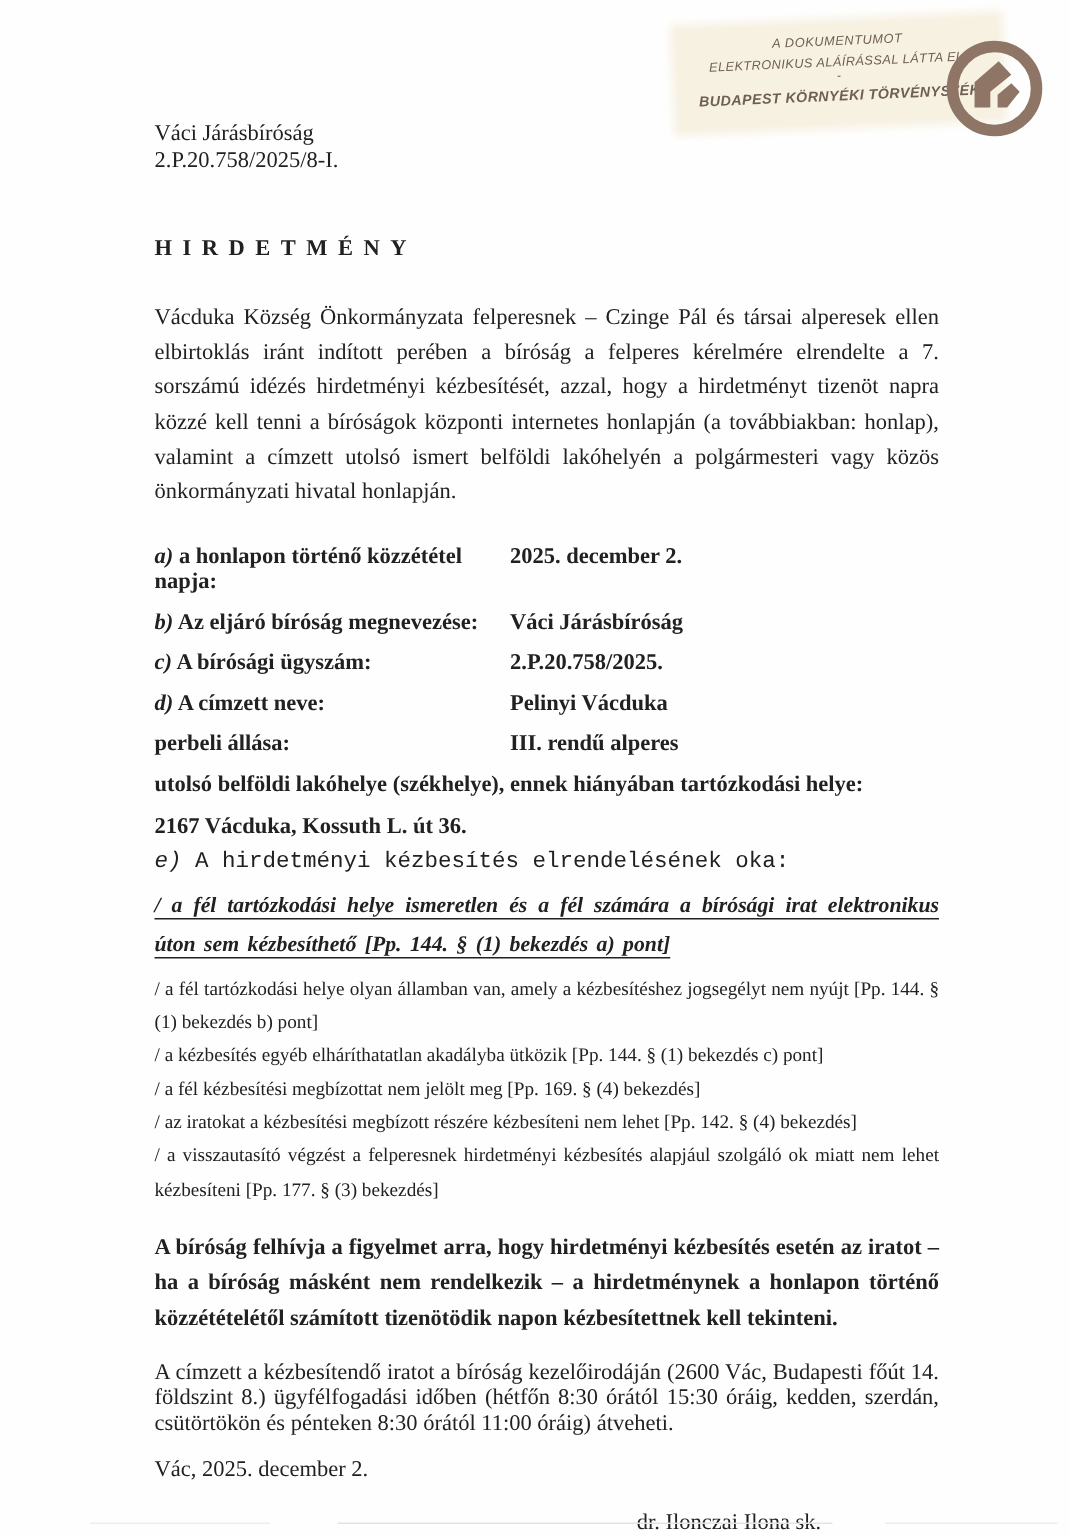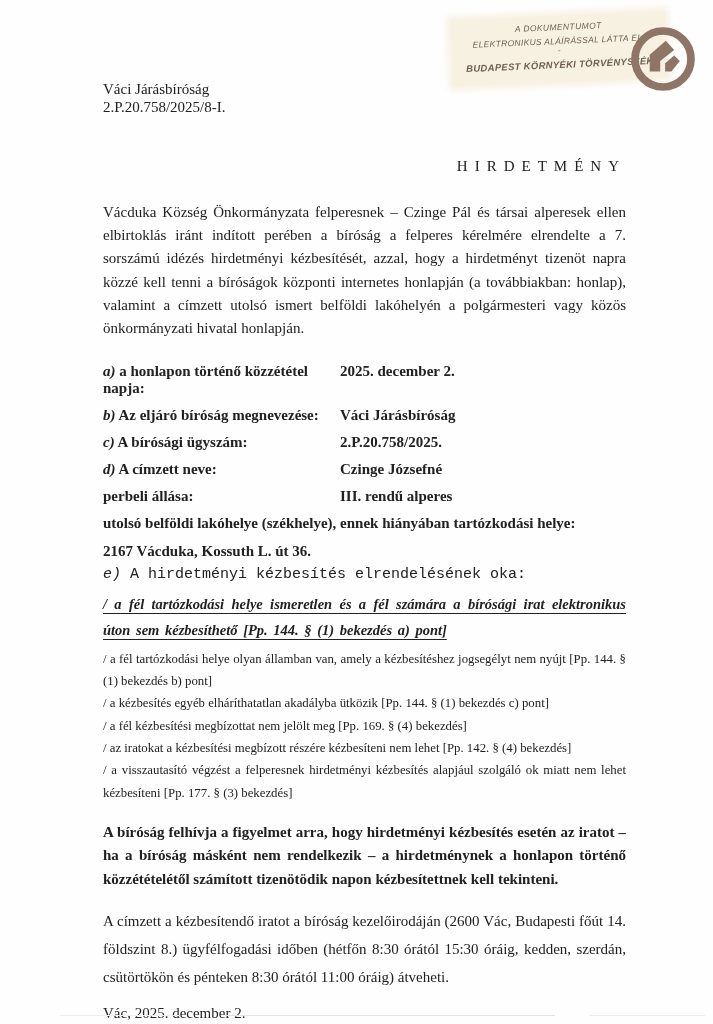--- a/index.html
+++ b/index.html
@@ -30,21 +30,21 @@
   }
   .stamp-line1{font-size:8.5px;letter-spacing:.4px;margin:2px 0 0 0;}
   .stamp-line2{font-size:8.5px;letter-spacing:.3px;margin:4px 0 0 0;}
   .stamp-sep{font-size:8px;margin:2px 0 0 0;line-height:6px;}
   .stamp-line3{font-size:9.5px;font-weight:bold;letter-spacing:.3px;margin:5px 0 0 0;}
   .stamp-logo{position:absolute;left:176px;top:10px;width:70px;height:70px;}
   
   .content{position:absolute;left:103px;top:80px;width:523px;}
   .court-name,.case-no{font-size:15px;line-height:18px;}
   .doc-title{
-    text-align:right;font-weight:normal;font-size:15px;
+    text-align:left;font-weight:bold;font-size:15px;
     letter-spacing:7px;margin:42px 0 0 0;
   }
   .intro{
     font-size:15px;line-height:23.2px;text-align:justify;
     margin:26px 0 12px 0;
   }
   .rows{margin-top:23px;}
   .row{display:flex;font-size:15px;font-weight:bold;margin-bottom:10.5px;line-height:16.5px;}
   .row .lbl{width:237px;flex:0 0 237px;}
   .row .ltr{font-style:italic;}
@@ -62,21 +62,21 @@
   .reason-options{margin-top:4px;}
   .reason-option{
     font-size:12.8px;line-height:22.3px;text-align:justify;
     margin:0;
   }
   .warning{
     font-size:15px;font-weight:bold;text-align:justify;
     line-height:23.5px;margin:17px 0 0 0;
   }
   .pickup{
-    font-size:15px;text-align:justify;line-height:28px;
+    font-size:15px;text-align:justify;line-height:17px;
     margin:16px 0 0 0;
   }
   .date-line{font-size:15px;margin:14px 0 16px 0;}
   .signature{
     width:210px;margin:12px 0 0 278px;text-align:center;
     font-size:15px;line-height:20px;
   }
   
   .scan-edge{position:absolute;bottom:7px;left:0;width:713px;height:2px;}
   .scan-edge span{position:absolute;top:0;height:1px;background:#e3e3e3;}
@@ -123,21 +123,21 @@
       <div class="row">
         <span class="lbl"><span class="ltr">b)</span> <span>Az eljáró bíróság megnevezése:</span></span>
         <span class="val">Váci Járásbíróság</span>
       </div>
       <div class="row">
         <span class="lbl"><span class="ltr">c)</span> <span>A bírósági ügyszám:</span></span>
         <span class="val">2.P.20.758/2025.</span>
       </div>
       <div class="row">
         <span class="lbl"><span class="ltr">d)</span> <span>A címzett neve:</span></span>
-        <span class="val">Czinge Józsefné</span>
+        <span class="val">Pelinyi Vácduka</span>
       </div>
       <div class="row">
         <span class="lbl"><span>perbeli állása:</span></span>
         <span class="val">III. rendű alperes</span>
       </div>
     </div>
 
     <p class="bold-line">utolsó belföldi lakóhelye (székhelye), ennek hiányában tartózkodási helye:</p>
     <p class="bold-line2">2167 Vácduka, Kossuth L. út 36.</p>
 

